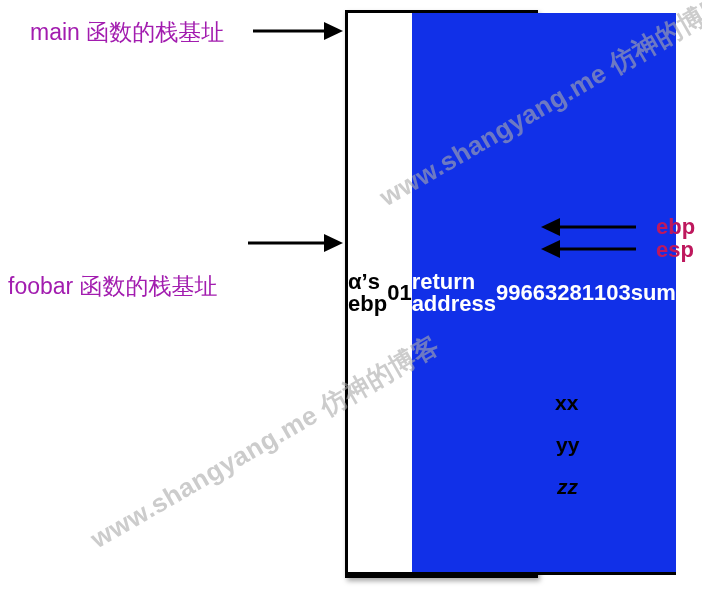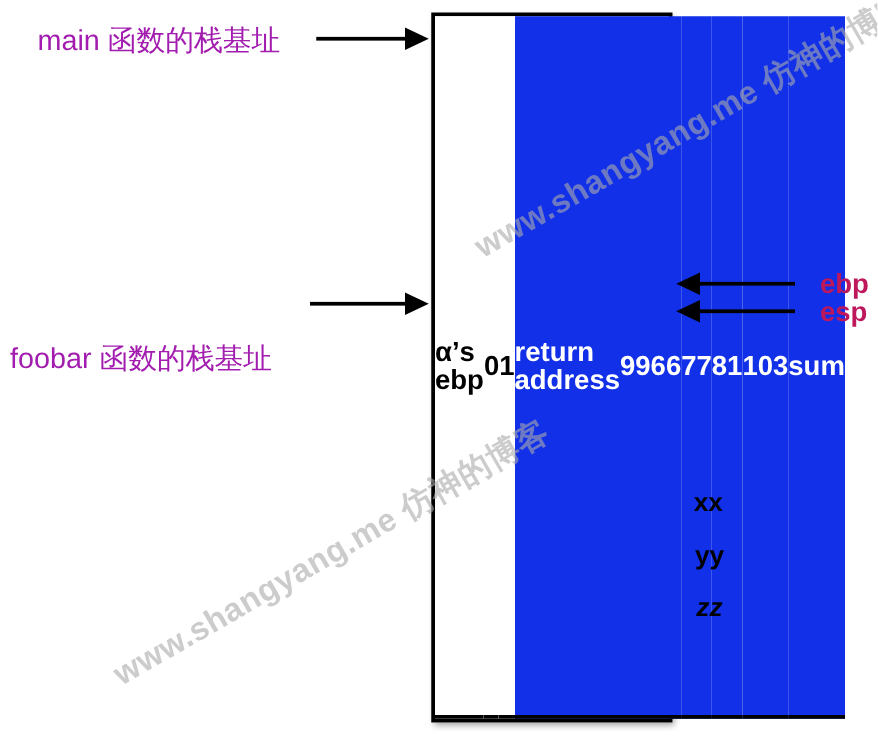--- a/index.html
+++ b/index.html
@@ -101,21 +101,21 @@
   <div class="watermark" style="left:93px; top:524px;">www.shangyang.me 仿神的博客</div>
 
   <div class="stack-table">
     <div class="stack-row">α’s ebp</div>
     <div class="stack-row">0</div>
     <div class="stack-row">1</div>
     <div class="stack-row"></div>
     <div class="stack-row blue">return address</div>
     <div class="stack-row blue">99</div>
     <div class="stack-row blue">66</div>
-    <div class="stack-row blue">77</div>
+    <div class="stack-row blue">32</div>
     <div class="stack-row blue">81</div>
     <div class="stack-row blue">103</div>
     <div class="stack-row blue">sum</div>
     <div class="stack-row"></div>
   </div>
 
   <div class="side-label" style="left:30px; top:17px;">main 函数的栈基址</div>
   <div class="arrow right" style="left:253px; top:21px; width:90px;">
     <span class="shaft"></span>
     <span class="head"></span>

